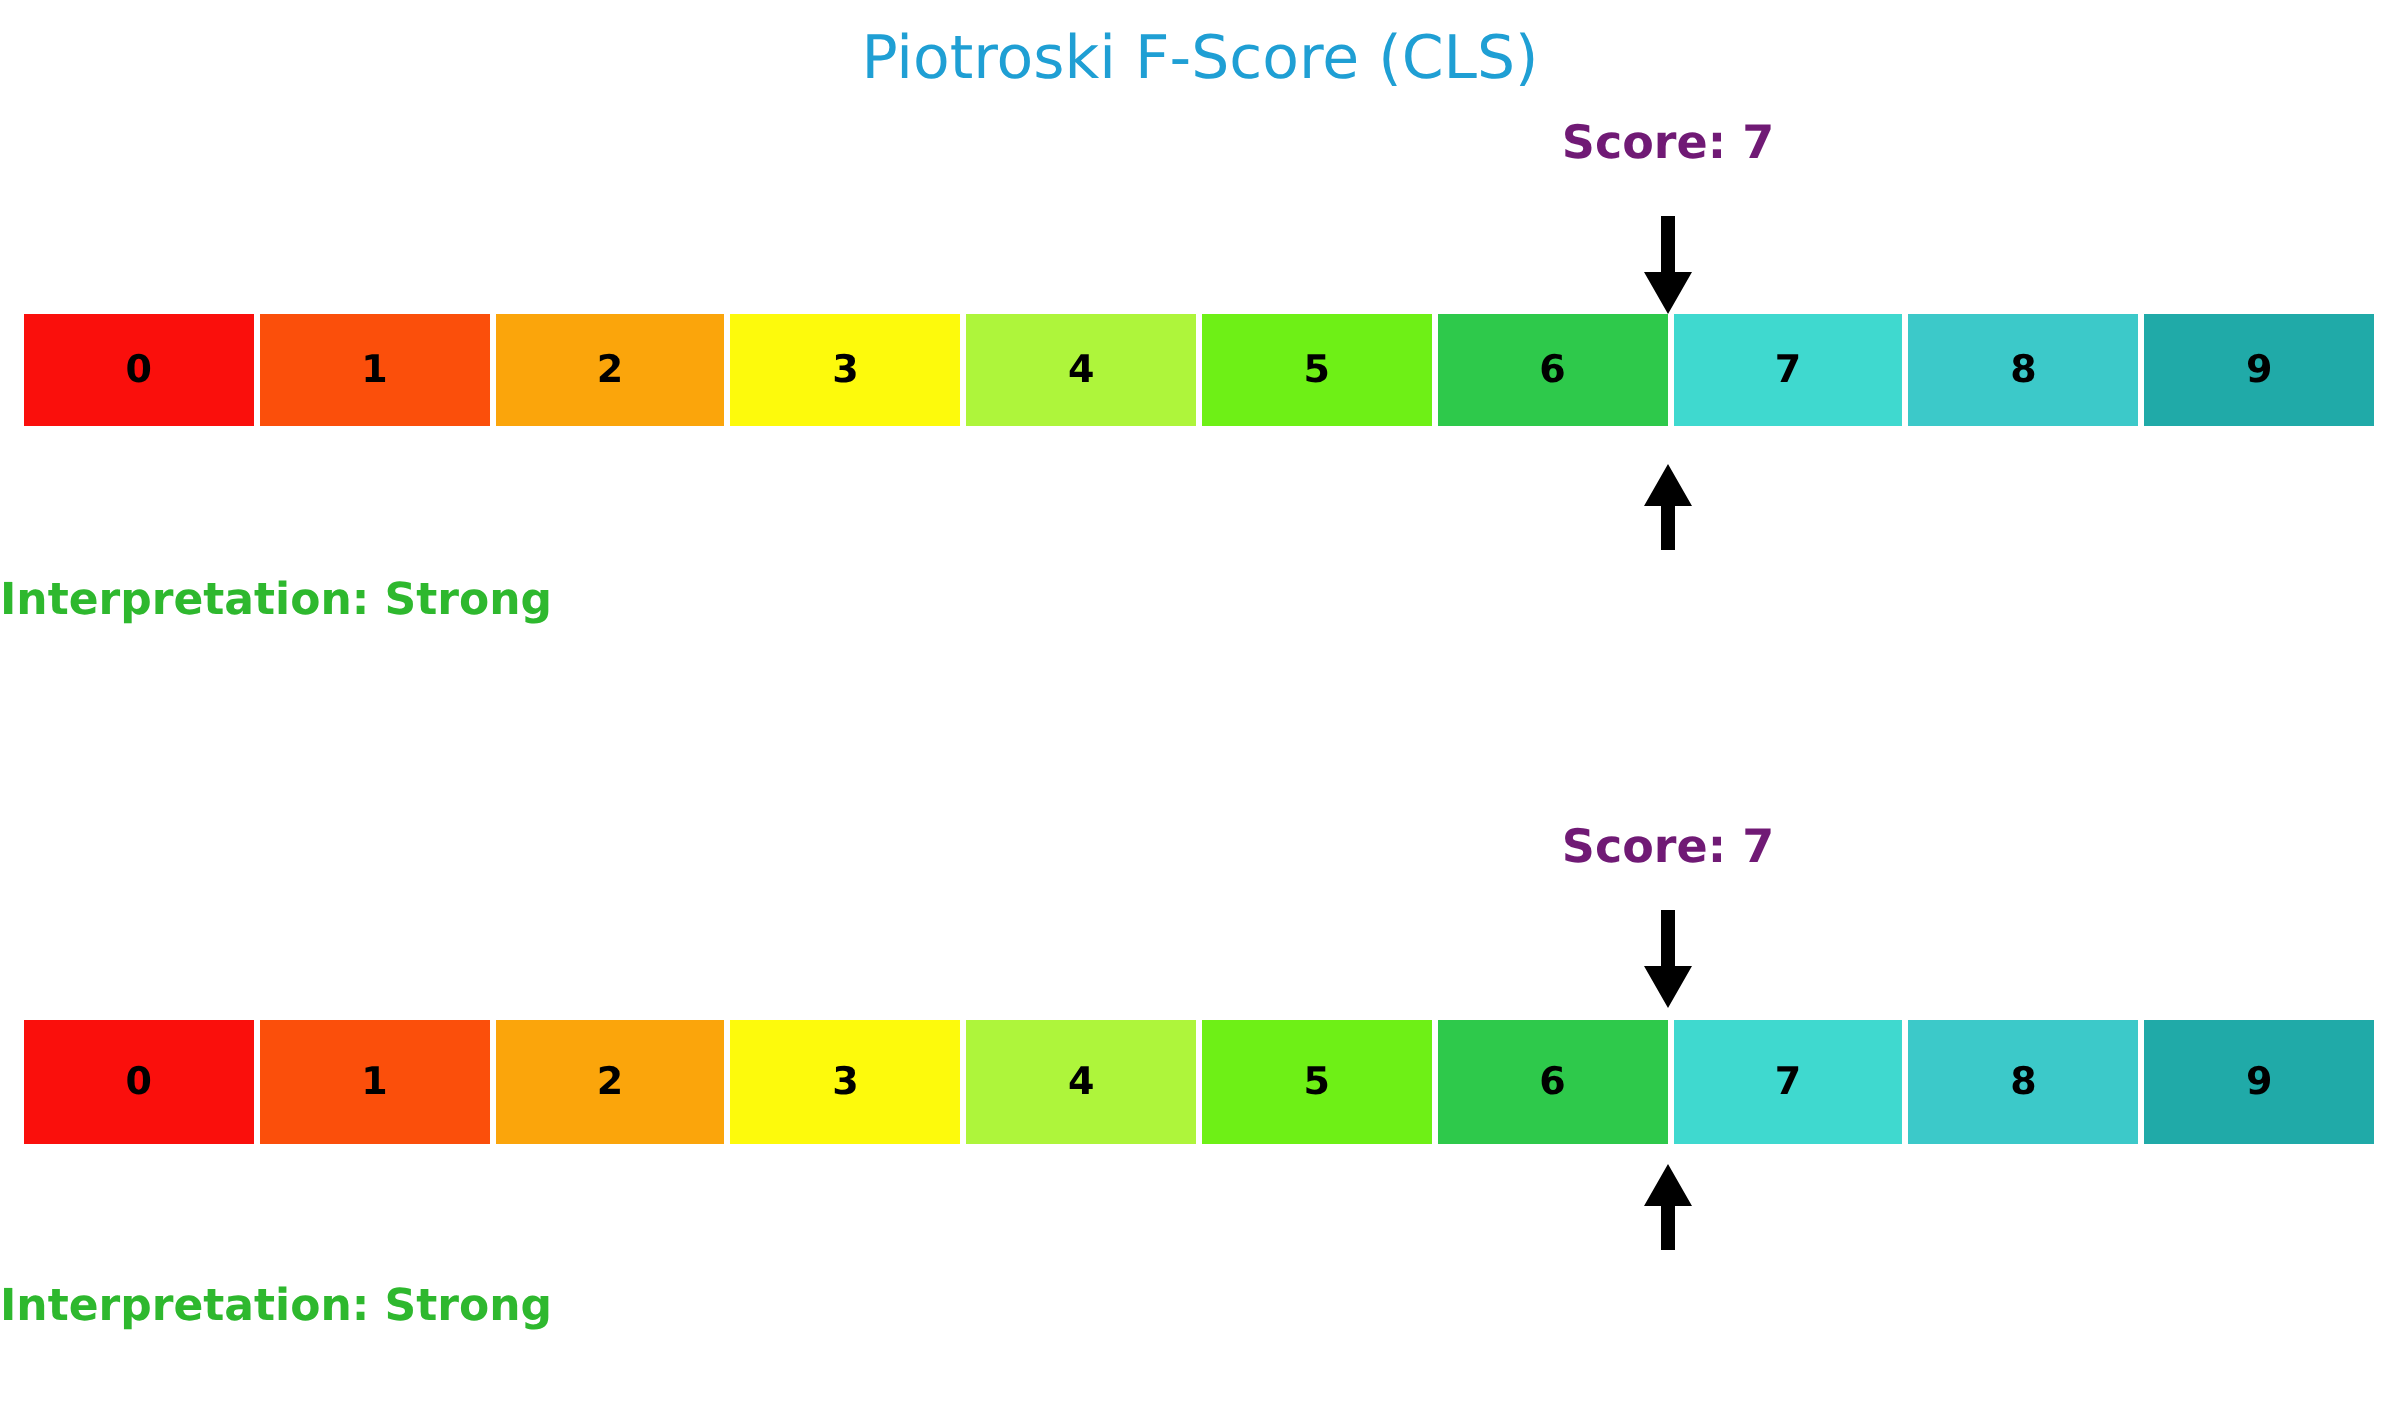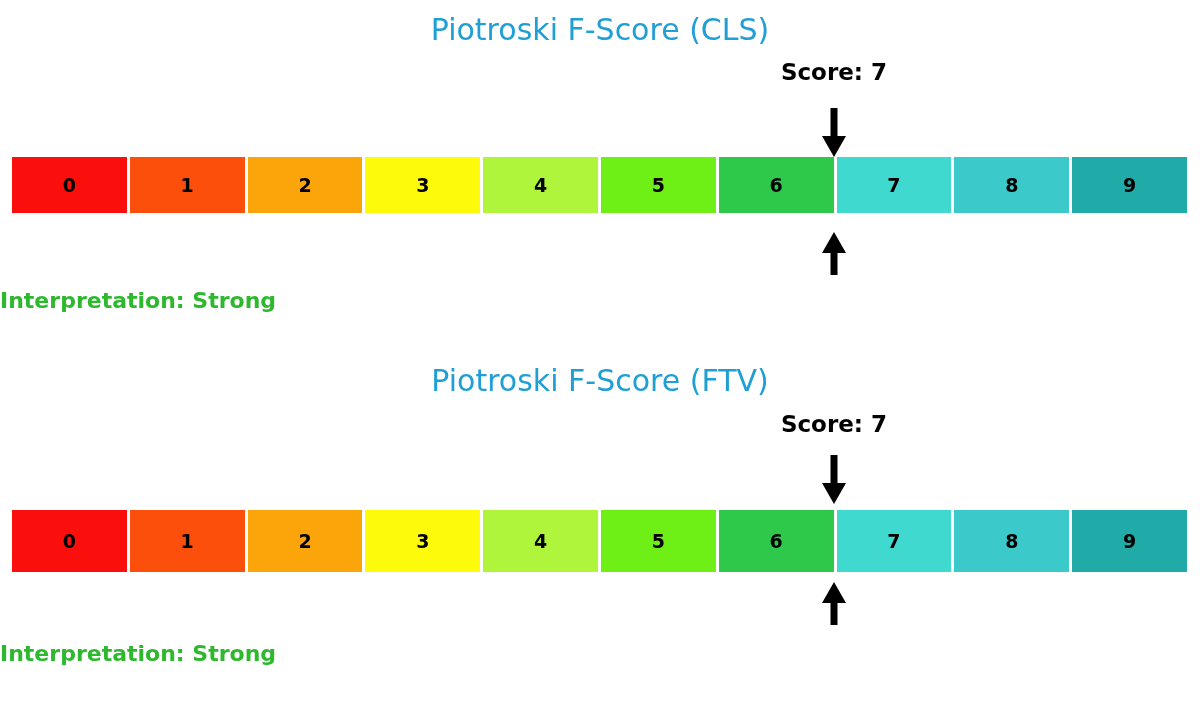--- a/index.html
+++ b/index.html
@@ -35,21 +35,21 @@
     white-space: nowrap;
   }
   #panel-cls .gauge-title { top: 12px; }
   #panel-ftv .gauge-title { top: 12px; }
 
   .score-label {
     position: absolute;
     font-family: "DejaVu Sans", sans-serif;
     font-size: 23px;
     font-weight: bold;
-    color: #000000;
+    color: #701a75;
     white-space: nowrap;
     transform: translateX(-50%);
   }
   #panel-cls .score-label { top: 59px; left: 834px; }
   #panel-ftv .score-label { top: 60px; left: 834px; }
 
   .arrow-down {
     position: absolute;
     transform: translateX(-50%);
   }
@@ -129,21 +129,20 @@
     <svg width="30" height="44" viewBox="0 0 30 44" xmlns="http://www.w3.org/2000/svg">
       <path d="M15 0 L27 21 L18.5 21 L18.5 43 L11.5 43 L11.5 21 L3 21 Z" fill="#000000"></path>
     </svg>
   </div>
 
   <div class="interpretation">Interpretation: Strong</div>
 </div>
 
 <div class="gauge-panel" id="panel-ftv">
 
-  <div class="gauge-title">Piotroski F-Score (FTV)</div>
 
   <div class="score-label">Score: 7</div>
 
   <div class="arrow-down">
     <svg width="30" height="50" viewBox="0 0 30 50" xmlns="http://www.w3.org/2000/svg">
       <path d="M11.5 0 L18.5 0 L18.5 28 L27 28 L15 49 L3 28 L11.5 28 Z" fill="#000000"></path>
     </svg>
   </div>
 
   <div class="score-bar">

